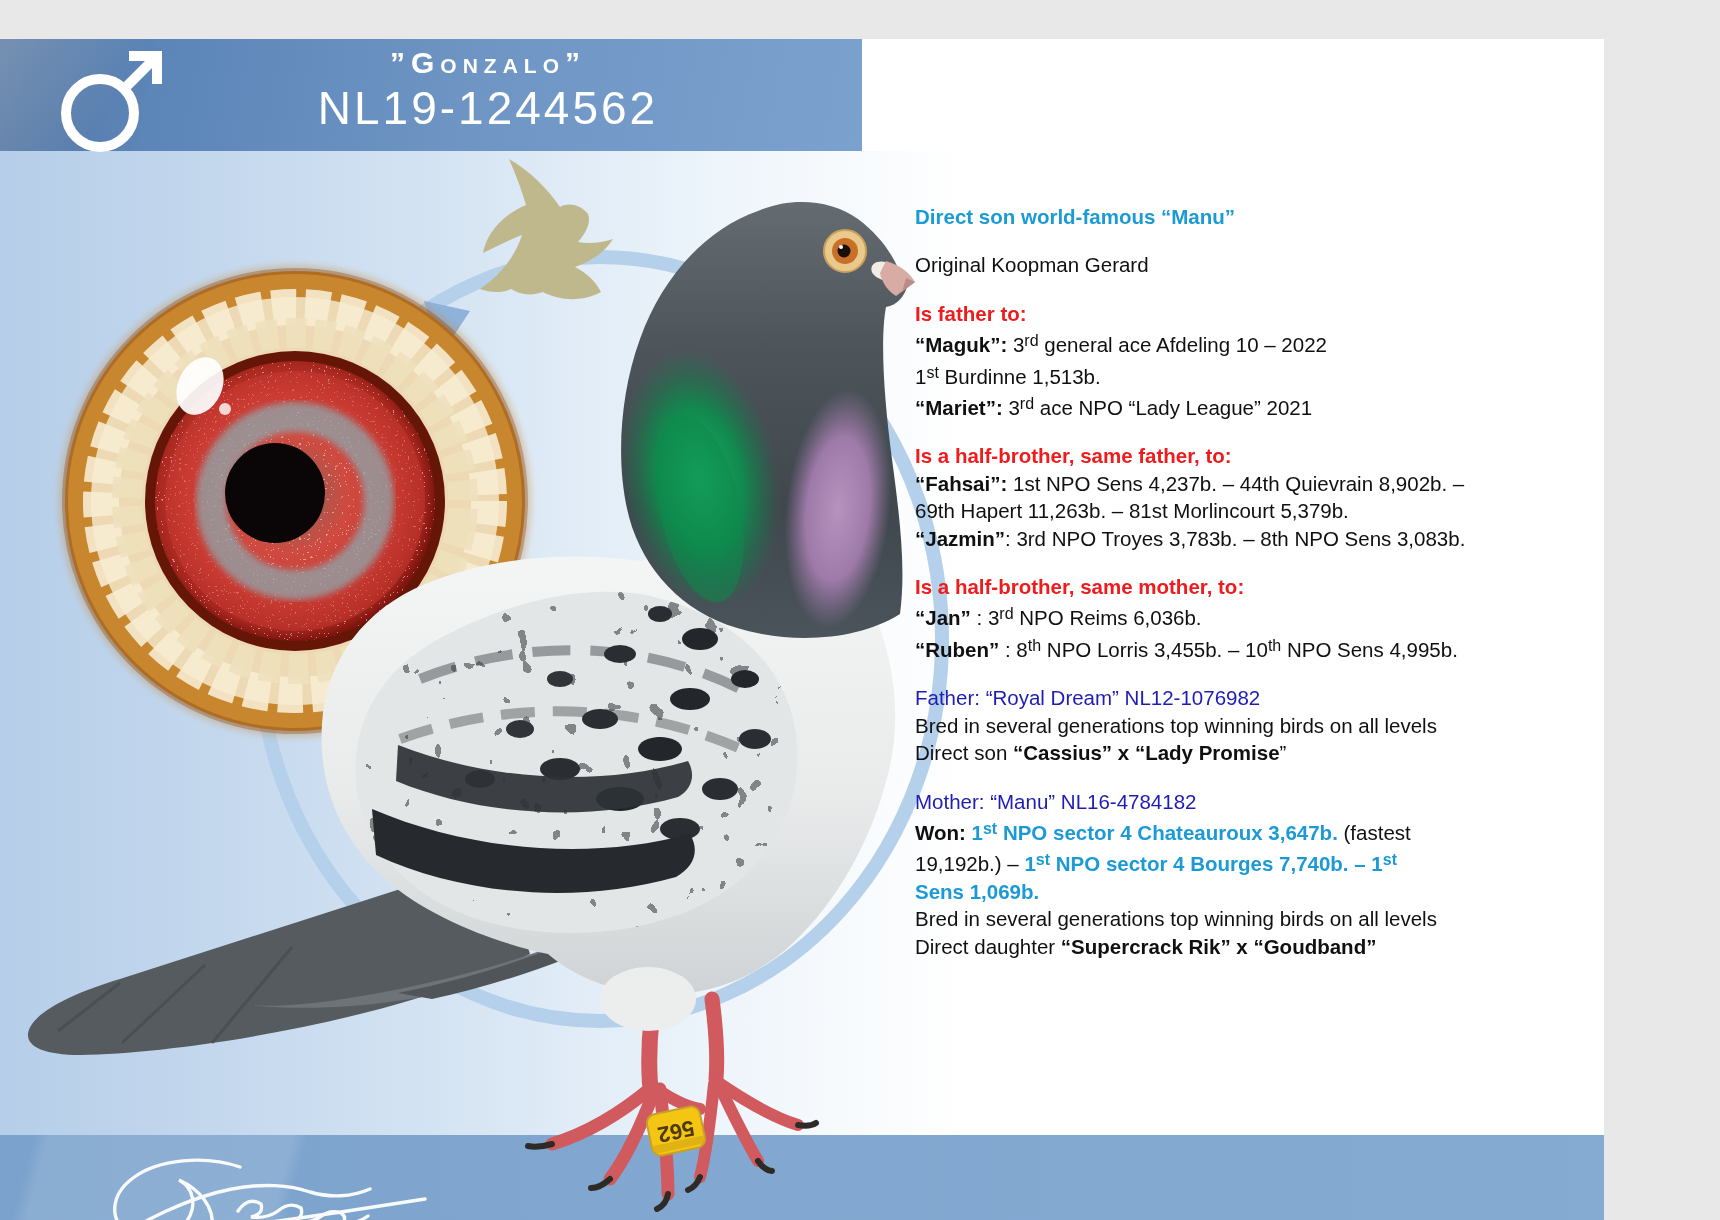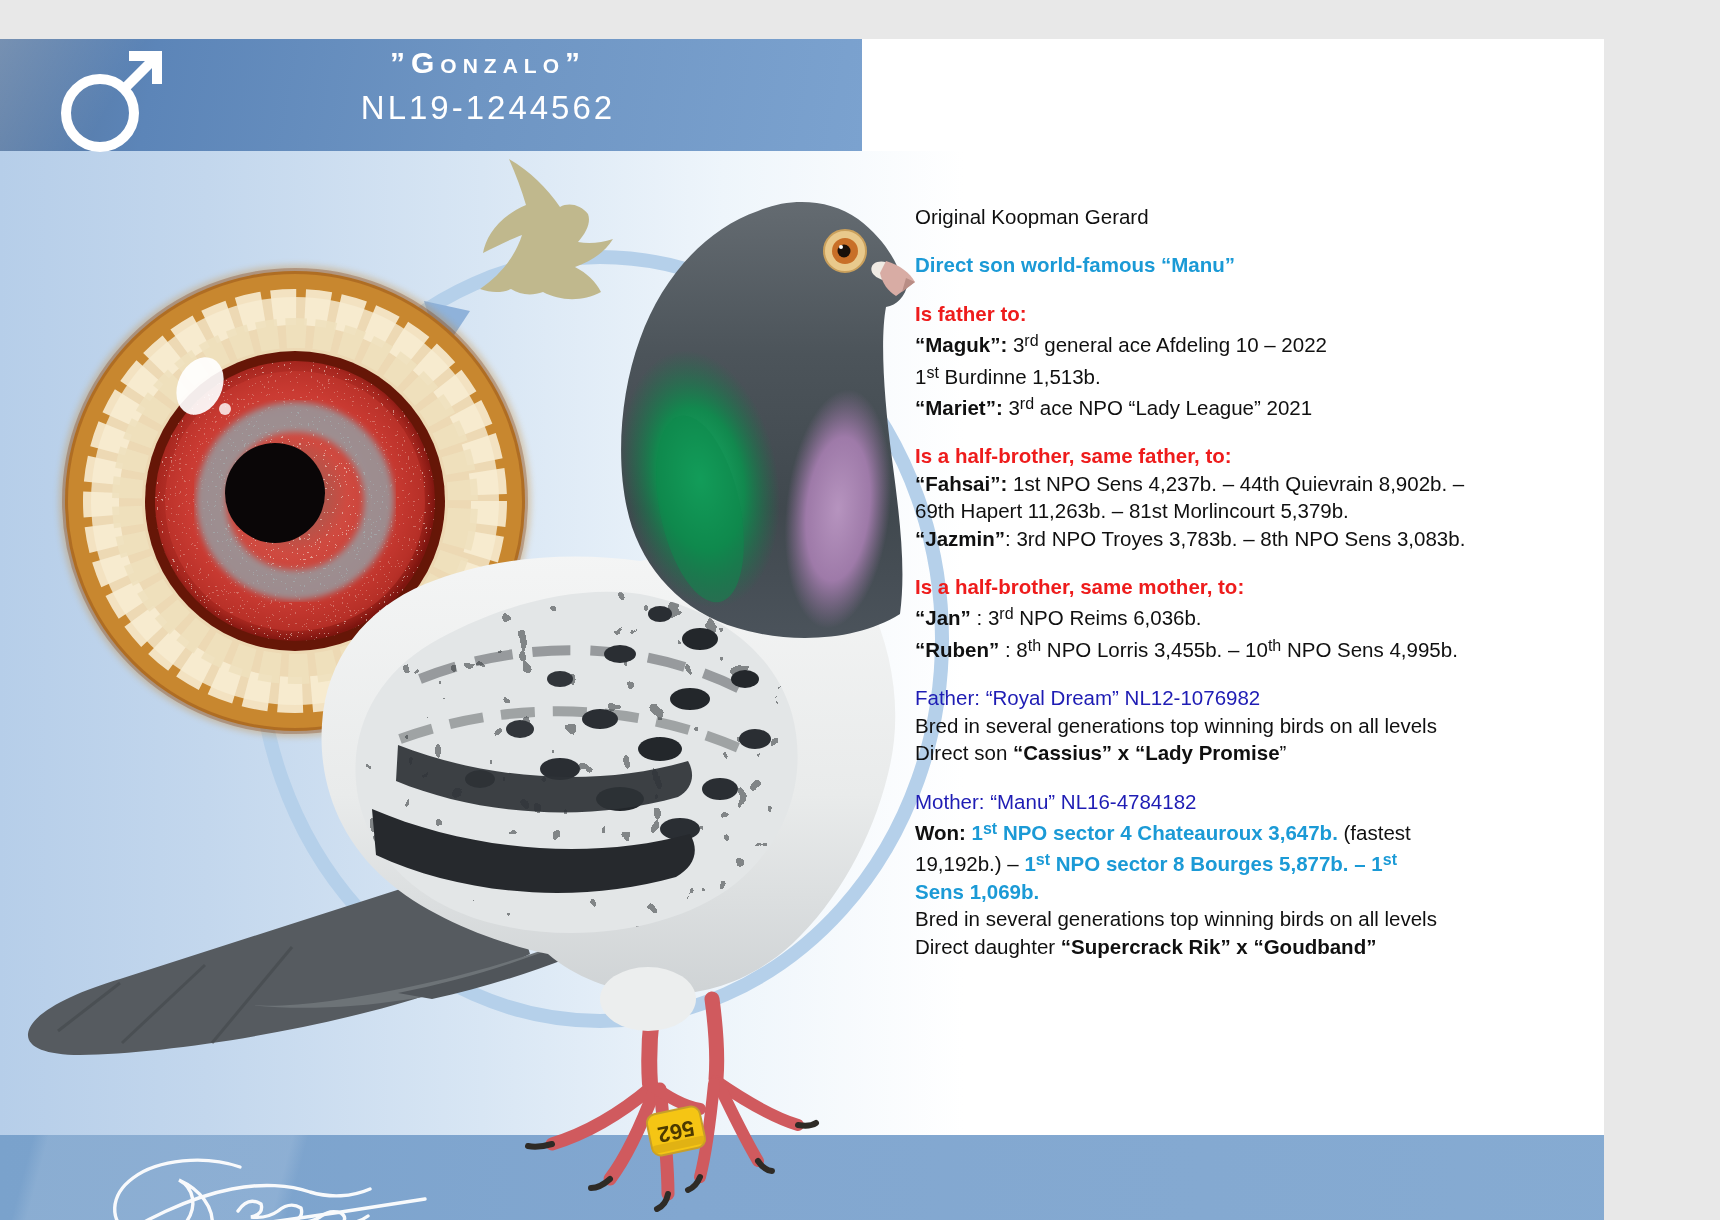--- a/index.html
+++ b/index.html
@@ -24,21 +24,21 @@
     position:absolute;left:0;top:1096px;width:1720px;height:124px;
     background:linear-gradient(90deg,#7aa2cc 0%,#82a7d0 40%,#86abd2 100%);
   }
   .bottom-band::before{
     content:"";position:absolute;left:10px;top:0;width:360px;height:100%;
     background:linear-gradient(105deg,rgba(255,255,255,0) 6%,rgba(255,255,255,.12) 10% 72%,rgba(255,255,255,0) 76%);
   }
   
   .banner-title{position:absolute;left:268px;top:7px;width:440px;text-align:center;color:#fff;z-index:4;}
   .bird-name{font-size:30px;font-weight:600;letter-spacing:6px;font-variant:small-caps;line-height:34px;}
-  .ring-number{font-size:33px;font-weight:500;letter-spacing:3px;line-height:56px;}
+  .ring-number{font-size:46px;font-weight:500;letter-spacing:3px;line-height:56px;}
   .male-symbol{position:absolute;left:26px;top:4px;z-index:4;}
   
   .pedigree{
     position:absolute;left:915px;top:164px;width:545px;z-index:3;
     font-size:20.5px;line-height:27.4px;
   }
   .pedigree .block{margin:0 0 21px 0;}
   .pedigree .line{white-space:nowrap;}
   .pedigree .b{font-weight:bold;}
   .pedigree .sup{font-size:16px;vertical-align:6px;letter-spacing:0;}
@@ -245,24 +245,24 @@
     <g stroke="#ffffff" stroke-width="3.4" stroke-linecap="round" fill="none" opacity="0.95" aria-label="G Koopman">
       <path d="M 240 1128 C 205 1116 158 1120 133 1139 C 110 1156 108 1183 131 1195 C 150 1205 176 1198 187 1182 C 197 1167 194 1149 179 1141 C 199 1150 215 1168 212 1189 C 208 1206 189 1214 168 1213 C 140 1211 112 1200 98 1186"></path>
       <path d="M 104 1208 C 140 1182 190 1158 232 1150 C 262 1144 290 1146 310 1153 C 330 1159 352 1158 370 1150"></path>
       <path d="M 238 1172 q 10 -15 23 -7 q 3 10 -10 13 q 16 2 27 -6 q 12 -10 23 -3 q 3 10 -8 13 q 14 4 27 -4 q 10 -8 21 -4 q 6 4 2 10 q 14 1 25 -7"></path>
       <path d="M 95 1206 C 180 1196 300 1180 425 1160"></path>
     </g>
   </svg>
 
   <div class="pedigree">
       <div class="block">
+        <div class="line cyan"><span>Direct son world-famous “Manu”</span></div>
+      </div>
+      <div class="block">
         <div class="line"><span>Original Koopman Gerard</span></div>
-      </div>
-      <div class="block">
-        <div class="line cyan"><span>Direct son world-famous “Manu”</span></div>
       </div>
       <div class="block">
         <div class="line red"><span>Is father to:</span></div>
         <div class="line"><span class="b">“Maguk”:</span><span> 3</span><span class="sup">rd</span><span> general ace Afdeling 10 – 2022</span></div>
         <div class="line"><span>1</span><span class="sup">st</span><span> Burdinne 1,513b.</span></div>
         <div class="line"><span class="b">“Mariet”:</span><span> 3</span><span class="sup">rd</span><span> ace NPO “Lady League” 2021</span></div>
       </div>
       <div class="block">
         <div class="line red"><span>Is a half-brother, same father, to:</span></div>
         <div class="line"><span class="b">“Fahsai”:</span><span> 1st NPO Sens 4,237b. – 44th Quievrain 8,902b. –</span></div>
@@ -275,20 +275,20 @@
         <div class="line"><span class="b">“Ruben”</span><span> : 8</span><span class="sup">th</span><span> NPO Lorris 3,455b. – 10</span><span class="sup">th</span><span> NPO Sens 4,995b.</span></div>
       </div>
       <div class="block">
         <div class="line blue"><span>Father: “Royal Dream” NL12-1076982</span></div>
         <div class="line"><span>Bred in several generations top winning birds on all levels</span></div>
         <div class="line"><span>Direct son </span><span class="b">“Cassius” x “Lady Promise</span><span>”</span></div>
       </div>
       <div class="block">
         <div class="line blue"><span>Mother: “Manu” NL16-4784182</span></div>
         <div class="line"><span class="b">Won: </span><span class="b c-cyan">1</span><span class="b sup c-cyan">st</span><span class="b c-cyan"> NPO sector 4 Chateauroux  3,647b.</span><span> (fastest</span></div>
-        <div class="line"><span>19,192b.) – </span><span class="b c-cyan">1</span><span class="b sup c-cyan">st</span><span class="b c-cyan"> NPO sector 8 Bourges 5,877b. – </span><span class="b c-cyan">1</span><span class="b sup c-cyan">st</span></div>
+        <div class="line"><span>19,192b.) – </span><span class="b c-cyan">1</span><span class="b sup c-cyan">st</span><span class="b c-cyan"> NPO sector 4 Bourges 7,740b. – </span><span class="b c-cyan">1</span><span class="b sup c-cyan">st</span></div>
         <div class="line"><span class="b c-cyan">Sens 1,069b.</span></div>
         <div class="line"><span>Bred in several generations top winning birds on all levels</span></div>
         <div class="line"><span>Direct daughter </span><span class="b">“Supercrack Rik” x “Goudband”</span></div>
       </div>
     </div>
 
 </div>
 
 </body></html>

